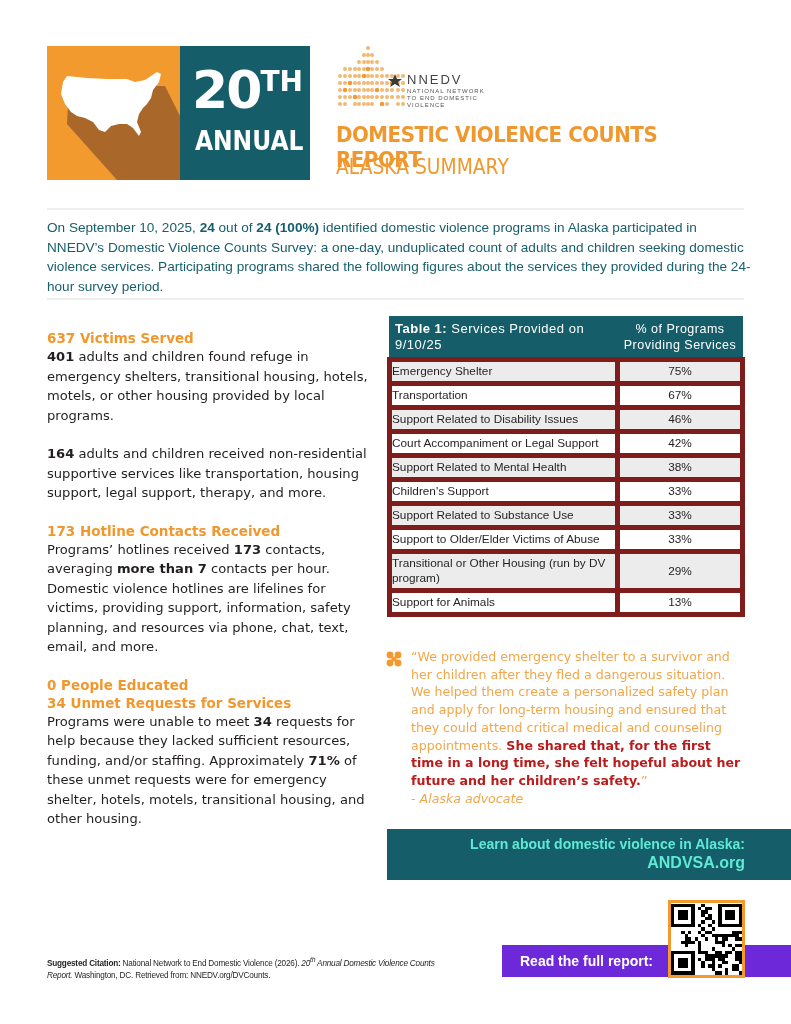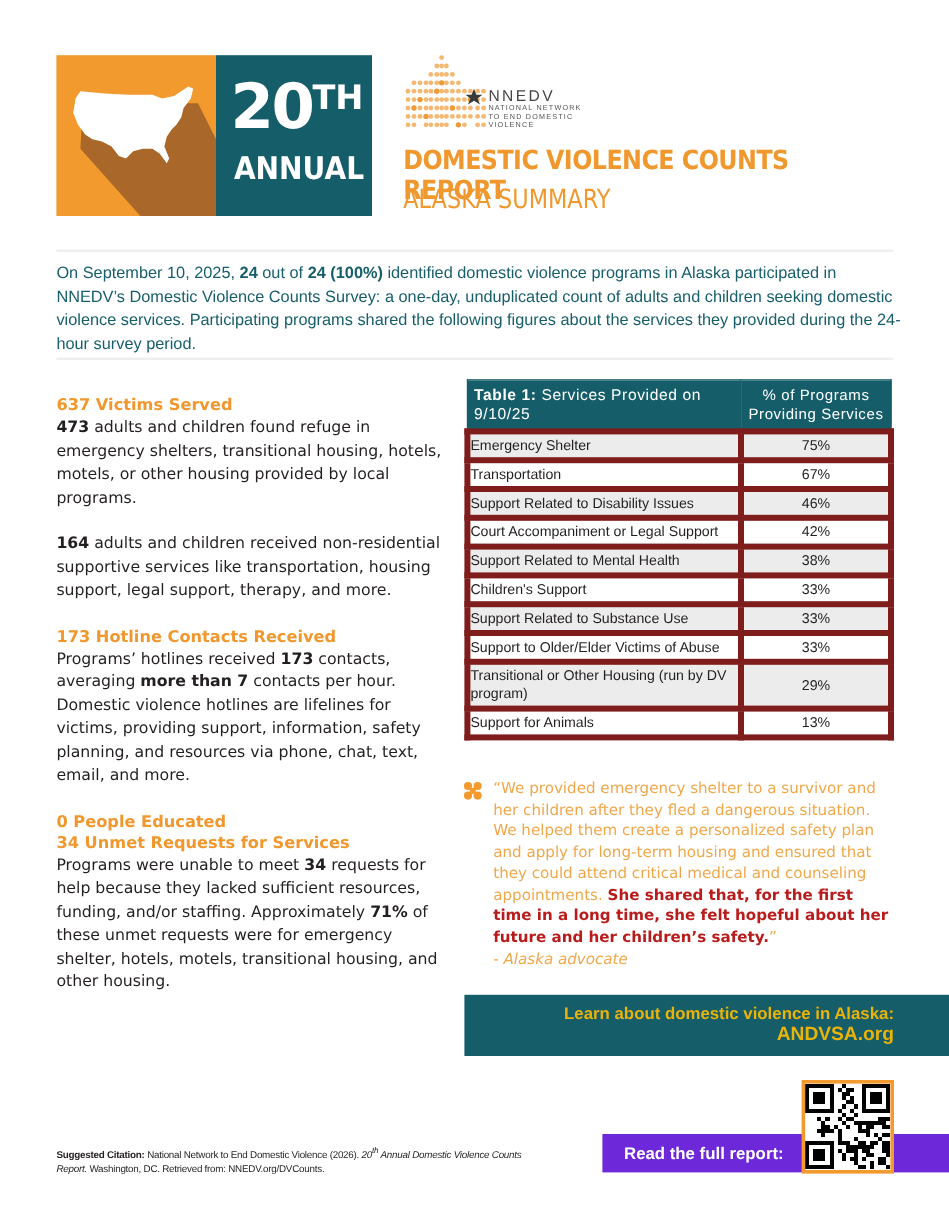--- a/index.html
+++ b/index.html
@@ -26,21 +26,21 @@
   th.c1{text-align:left;font-size:13px;letter-spacing:0.5px;vertical-align:middle}
   th.c2{text-align:center;font-size:12.5px;width:125px;border-left:1px solid #ccc;letter-spacing:0.5px}
   td{border:5px solid #7f1d1d;padding:2px 0;line-height:15px;height:21px}
   td.v{text-align:center}
   tr:nth-child(odd) td{background:#ececec}
   tr:nth-child(even) td{background:#fff}
   #quote-icon{position:absolute;left:386px;top:651px;width:16px;height:16px}
   #quote{position:absolute;left:411px;top:648px;width:335px;font-family:"DejaVu Sans",sans-serif;font-size:12.6px;line-height:17.7px;color:#f0a74a}
   #quote b{color:#b91c1c}
   #quote .by{font-style:italic;display:block}
-  #learn{position:absolute;left:387px;top:829px;width:404px;height:51px;background:#155d69;color:#eab308;text-align:right;padding:6px 46px 16px 0;font-weight:bold}
+  #learn{position:absolute;left:387px;top:829px;width:404px;height:51px;background:#155d69;color:#5eead4;text-align:right;padding:6px 46px 16px 0;font-weight:bold}
   #learn .l1{font-size:14px;line-height:18px}
   #learn .l2{font-size:16px;line-height:20px}
   #readbar{position:absolute;left:502px;top:945px;width:289px;height:32px;background:#6d28d9;color:#fff;font-weight:bold;font-size:14px;padding:8px 0 0 18px}
   #qr{position:absolute;left:668px;top:900px;width:77px;height:78px;background:#f29a2e;padding:3px}
   #qr svg{display:block;background:#fff}
   #citation{position:absolute;left:47px;top:954px;width:400px;font-size:8.2px;line-height:12px;color:#231f20;letter-spacing:-0.2px}
   #citation i{font-style:italic}
 </style>
 </head>
 <body>
@@ -167,21 +167,21 @@
 <div id="subtitle">ALASKA SUMMARY</div>
 
 <div class="hr" style="top:208px"></div>
 <div id="intro">
   <span>On September 10, 2025, </span><b>24</b><span> out of </span><b>24 (100%)</b><span> identified domestic violence programs in Alaska participated in NNEDV’s Domestic Violence Counts Survey: a one-day, unduplicated count of adults and children seeking domestic violence services. Participating programs shared the following figures about the services they provided during the 24-hour survey period.</span>
 </div>
 <div class="hr" style="top:298px"></div>
 
 <div id="left">
   <h3>637 Victims Served</h3>
-  <p><b>473</b><span> adults and children found refuge in emergency shelters, transitional housing, hotels, motels, or other housing provided by local programs.</span></p>
+  <p><b>401</b><span> adults and children found refuge in emergency shelters, transitional housing, hotels, motels, or other housing provided by local programs.</span></p>
   <p><b>164</b><span> adults and children received non-residential supportive services like transportation, housing support, legal support, therapy, and more.</span></p>
 
   <h3>173 Hotline Contacts Received</h3>
   <p><span>Programs’ hotlines received </span><b>173</b><span> contacts, averaging </span><b>more than 7</b><span> contacts per hour. Domestic violence hotlines are lifelines for victims, providing support, information, safety planning, and resources via phone, chat, text, email, and more.</span></p>
 
   <h3>0 People Educated</h3>
 
   <h3>34 Unmet Requests for Services</h3>
   <p><span>Programs were unable to meet </span><b>34</b><span> requests for help because they lacked sufficient resources, funding, and/or staffing. Approximately </span><b>71%</b><span> of these unmet requests were for emergency shelter, hotels, motels, transitional housing, and other housing.</span></p>
 </div>

